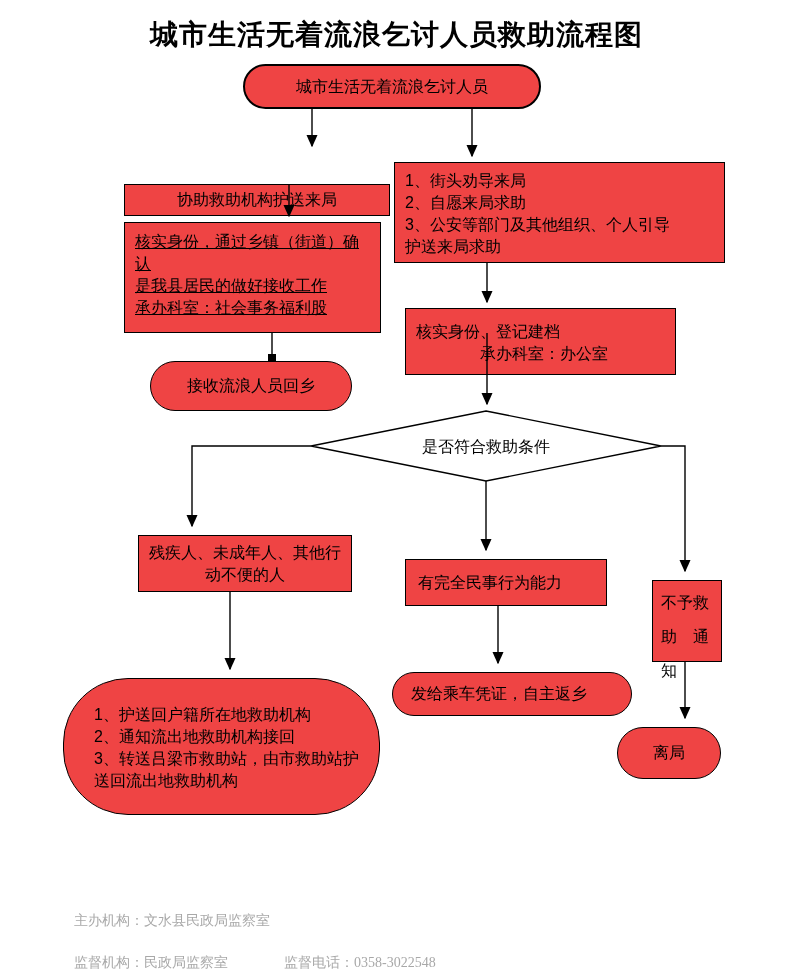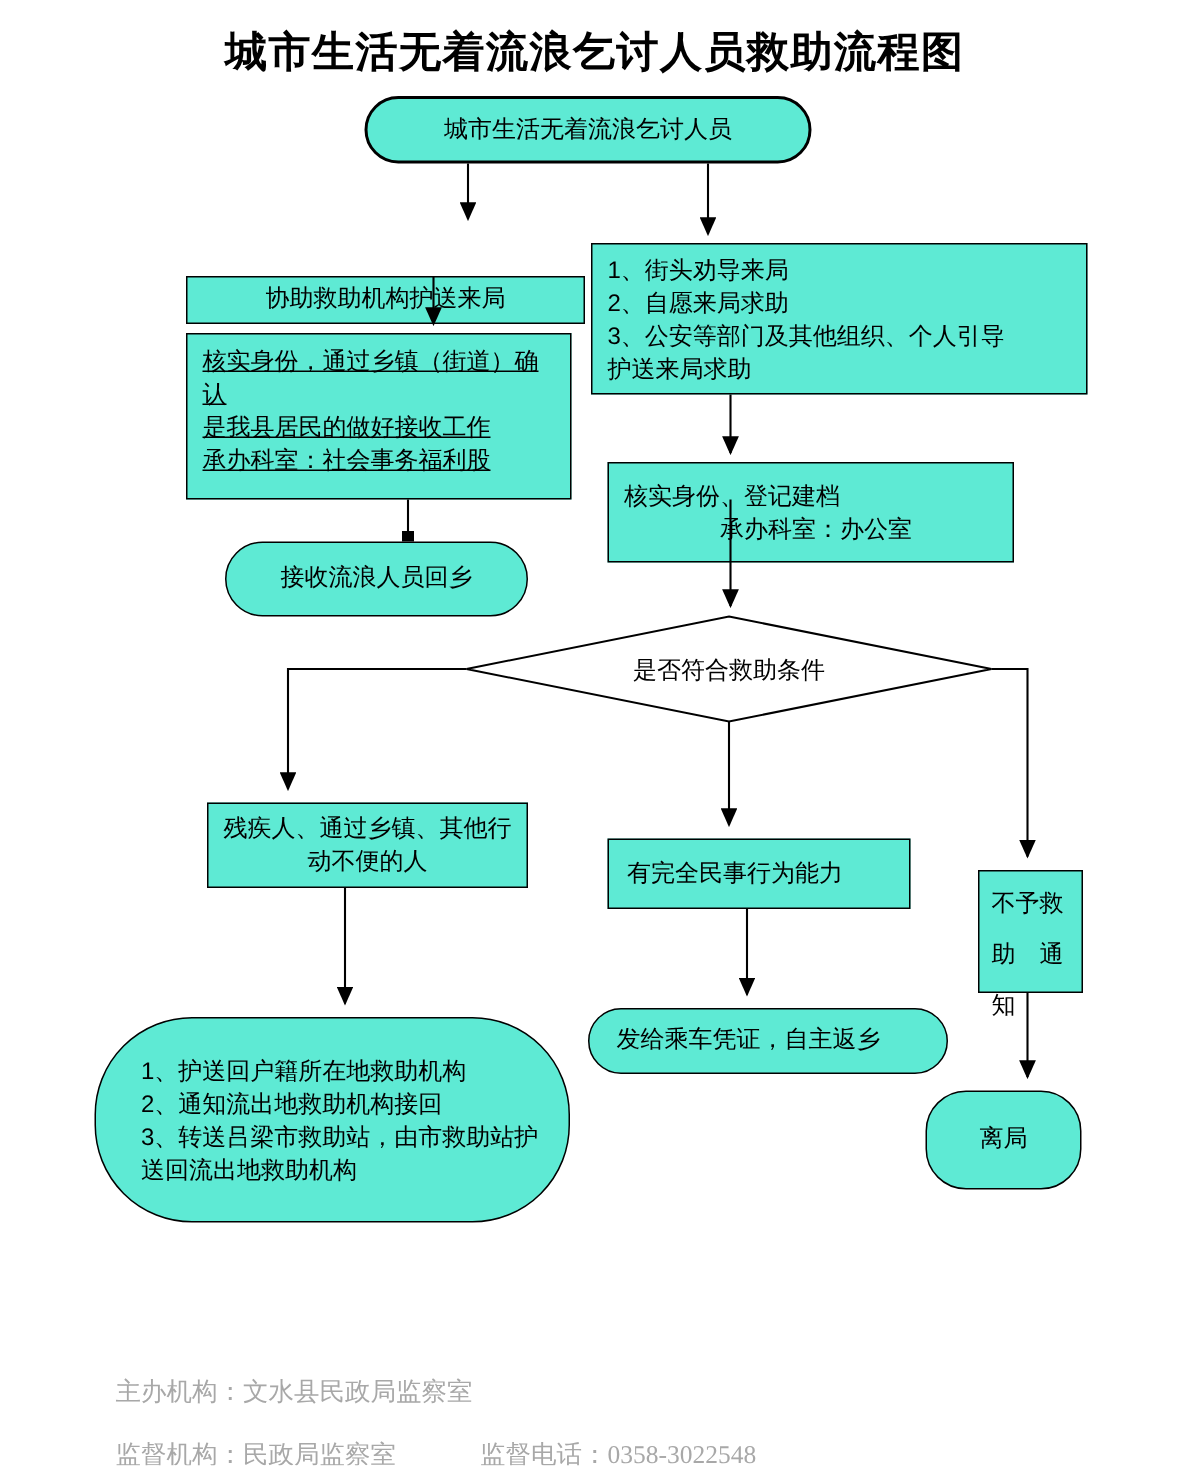--- a/index.html
+++ b/index.html
@@ -5,33 +5,33 @@
   html,body{margin:0;padding:0;background:#ffffff;}
   #canvas{
     position:relative;width:793px;height:977px;background:#ffffff;
     font-family:"Liberation Sans","DejaVu Sans",sans-serif;overflow:hidden;
   }
   .title{
     position:absolute;left:0;top:16px;width:793px;text-align:center;
     font-size:28px;font-weight:700;color:#000;letter-spacing:1px;
   }
   .node{
-    position:absolute;box-sizing:border-box;background:#5eead4;
+    position:absolute;box-sizing:border-box;background:#ef4444;
     border:1.5px solid #000;color:#000;font-size:16px;line-height:22px;
     white-space:pre-wrap;z-index:1;
   }
   .center{display:flex;align-items:center;justify-content:center;text-align:center;}
   .vcenter{display:flex;align-items:center;text-align:left;}
   .stadium{border-radius:25px;}
   #svglayer{position:absolute;left:0;top:0;z-index:2;pointer-events:none;}
   .diamond-label{
     position:absolute;z-index:3;color:#000;font-size:16px;text-align:center;
   }
   .footer-line{
-    position:absolute;left:60px;color:#a8a8a8;font-size:17px;
+    position:absolute;left:60px;color:#a8a8a8;font-size:14px;
     font-family:"Liberation Serif","DejaVu Serif",serif;z-index:1;white-space:pre;
   }
 </style>
 </head>
 <body>
 
 <div id="canvas">
 
   <div class="title">城市生活无着流浪乞讨人员救助流程图</div>
 
@@ -48,37 +48,37 @@
 是我县居民的做好接收工作
 承办科室：社会事务福利股</div>
 
   <div class="node stadium center" style="left:150px;top:361px;width:202px;height:50px;">接收流浪人员回乡</div>
 
   <div class="node" style="left:405px;top:308px;width:271px;height:67px;padding:12px 10px;">核实身份、登记建档
 　　　　承办科室：办公室</div>
 
   <div class="diamond-label" style="left:336px;top:437px;width:300px;">是否符合救助条件</div>
 
-  <div class="node center" style="left:138px;top:535px;width:214px;height:57px;">残疾人、通过乡镇、其他行
+  <div class="node center" style="left:138px;top:535px;width:214px;height:57px;">残疾人、未成年人、其他行
 动不便的人</div>
 
   <div class="node vcenter" style="left:405px;top:559px;width:202px;height:47px;padding-left:12px;">有完全民事行为能力</div>
 
   <div class="node" style="left:652px;top:580px;width:70px;height:82px;padding:5px 8px;line-height:34px;">不予救
 助　通
 知</div>
 
   <div class="node" style="left:63px;top:678px;width:317px;height:137px;border-radius:65px;padding:25px 14px 0 30px;">1、护送回户籍所在地救助机构
 2、通知流出地救助机构接回
 3、转送吕梁市救助站，由市救助站护
 送回流出地救助机构</div>
 
   <div class="node stadium vcenter" style="left:392px;top:672px;width:240px;height:44px;border-radius:22px;padding-left:18px;">发给乘车凭证，自主返乡</div>
 
-  <div class="node stadium center" style="left:617px;top:727px;width:104px;height:66px;border-radius:27px;">离局</div>
+  <div class="node stadium center" style="left:617px;top:727px;width:104px;height:52px;border-radius:27px;">离局</div>
 
   <svg id="svglayer" width="793" height="977">
     <defs>
       <marker id="arrow" markerWidth="9" markerHeight="8" refX="8" refY="4" orient="auto">
         <path d="M0,0 L9,4 L0,8 Z" fill="#000"></path>
       </marker>
     </defs>
     <polygon points="486,411 661,446 486,481 311,446" fill="#ffffff" stroke="#000" stroke-width="1.4"></polygon>
     <path d="M312 109 V 146" stroke="#000" stroke-width="1.4" fill="none" marker-end="url(#arrow)"></path>
     <path d="M472 109 V 156" stroke="#000" stroke-width="1.4" fill="none" marker-end="url(#arrow)"></path>

